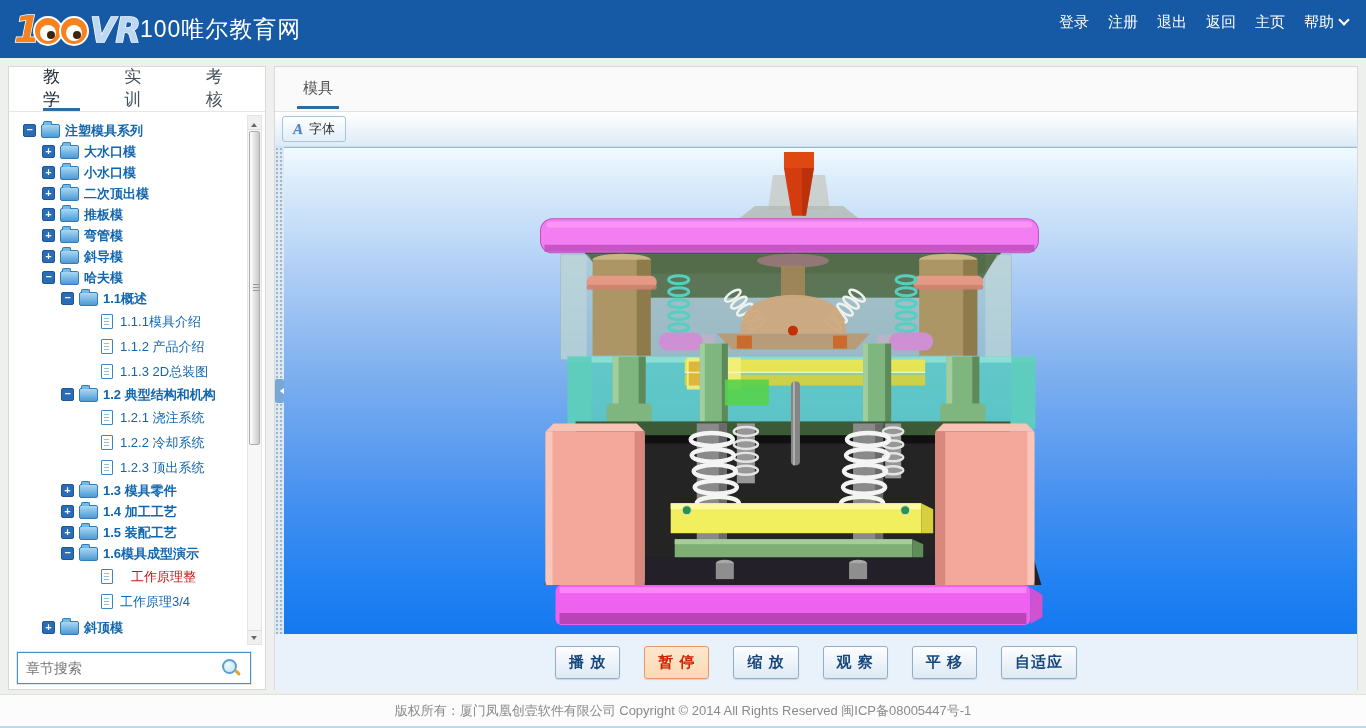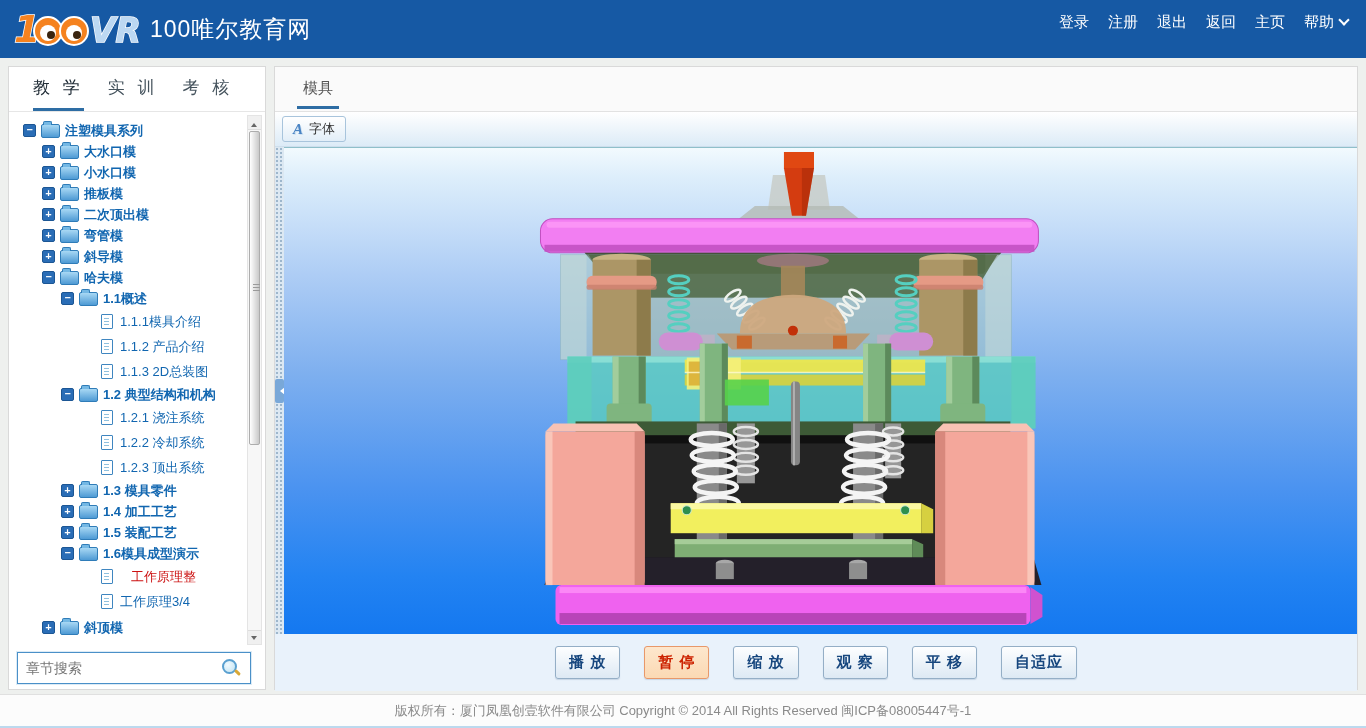--- a/index.html
+++ b/index.html
@@ -2,33 +2,33 @@
 <html style="--navbar-bg: #1659a4; --accent-blue: #2e6da4; --tree-link: #1166b0; --selected-red: #cc1111; --btn-text: #16467e; --active-btn-bg: #fbd9b4; --active-btn-border: #e8986a; --active-btn-text: #cc2200; --canvas-top: #f2fafe; --canvas-bottom: #1478f0; --top-plate: #f27ef2; --bottom-plate: #ef62ef; --spacer-blocks: #f4a79b; --b-plate: #59cdbd; --ejector-plate: #f2ef5e; --support-plate: #3d5a36; --sprue-red: #d43c10; --guide-bushing: #ac9666; --pillar-green: #7fb57f;"><head>
 <meta charset="utf-8">
 <style>
   html,body{margin:0;padding:0;width:1366px;height:728px;overflow:hidden;
     font-family:"Liberation Sans","DejaVu Sans",sans-serif;background:#eef0ee;}
   .page{position:relative;width:1366px;height:728px;}
 
   
   .navbar{position:absolute;left:0;top:0;width:100%;height:58px;background:var(--navbar-bg);}
   .brand{position:absolute;left:12px;top:7px;display:flex;align-items:center;}
-  .site-name{color:#fff;font-size:23px;margin-left:10px;letter-spacing:1px;}
+  .site-name{color:#fff;font-size:23px;letter-spacing:1px;}
   .nav-links{position:absolute;right:18px;top:0;height:44px;display:flex;align-items:center;gap:19px;}
   .nav-link{color:#fff;font-size:15px;text-decoration:none;cursor:pointer;white-space:nowrap;}
   .nav-link.chevron::after{content:"";display:inline-block;width:6px;height:6px;margin-left:6px;
     border-right:2px solid #fff;border-bottom:2px solid #fff;transform:rotate(45deg);vertical-align:3px;}
 
   
   .sidebar{position:absolute;left:8px;top:66px;width:258px;height:624px;background:#fff;border:1px solid #d9d9d9;box-sizing:border-box;}
   .main-panel{position:absolute;left:274px;top:66px;width:1084px;height:624px;background:#fff;border:1px solid #d9d9d9;box-sizing:border-box;}
 
   
   .side-tabs{height:44px;border-bottom:1px solid #e6e6e6;display:flex;align-items:stretch;padding-left:12px;}
-  .side-tab{display:flex;align-items:center;margin:0 12px;font-size:17px;color:#44525c;letter-spacing:4px;cursor:pointer;border-bottom:3px solid transparent;box-sizing:border-box;}
+  .side-tab{display:flex;align-items:center;margin:0 22px;font-size:17px;color:#44525c;letter-spacing:4px;cursor:pointer;border-bottom:3px solid transparent;box-sizing:border-box;}
   .side-tab.active{color:#222e38;border-bottom-color:var(--accent-blue);}
 
   
   .tree{position:absolute;left:0;right:22px;top:45px;bottom:40px;overflow:hidden;padding:8px 0 0 4px;}
   .tree-row{display:flex;align-items:center;height:21px;line-height:21px;cursor:pointer;white-space:nowrap;}
   .tree-row.file{height:25px;line-height:25px;}
   .tree-row.d0{padding-left:10px}.tree-row.d1{padding-left:29px}.tree-row.d2{padding-left:48px}
   .tree-row.d3{padding-left:67px}.tree-row.file.d3{padding-left:84px}
   .toggle{width:11px;height:11px;flex:none;background:#2a6db6;border:1px solid #1c5694;border-radius:2px;
     color:#fff;font:bold 10px/10px "DejaVu Sans Mono",monospace;text-align:center;}
@@ -173,28 +173,28 @@
           <span class="toggle"></span>
           <span class="ico-folder node-folder"></span>
 
           <span class="tree-label">小水口模</span>
         </div>
 
         <div class="tree-row bold folder collapsed d1">
           <span class="toggle"></span>
           <span class="ico-folder node-folder"></span>
 
+          <span class="tree-label">二次顶出模</span>
+        </div>
+
+        <div class="tree-row bold folder collapsed d1">
+          <span class="toggle"></span>
+          <span class="ico-folder node-folder"></span>
+
           <span class="tree-label">推板模</span>
-        </div>
-
-        <div class="tree-row bold folder collapsed d1">
-          <span class="toggle"></span>
-          <span class="ico-folder node-folder"></span>
-
-          <span class="tree-label">二次顶出模</span>
         </div>
 
         <div class="tree-row bold folder collapsed d1">
           <span class="toggle"></span>
           <span class="ico-folder node-folder"></span>
 
           <span class="tree-label">弯管模</span>
         </div>
 
         <div class="tree-row bold folder collapsed d1">

